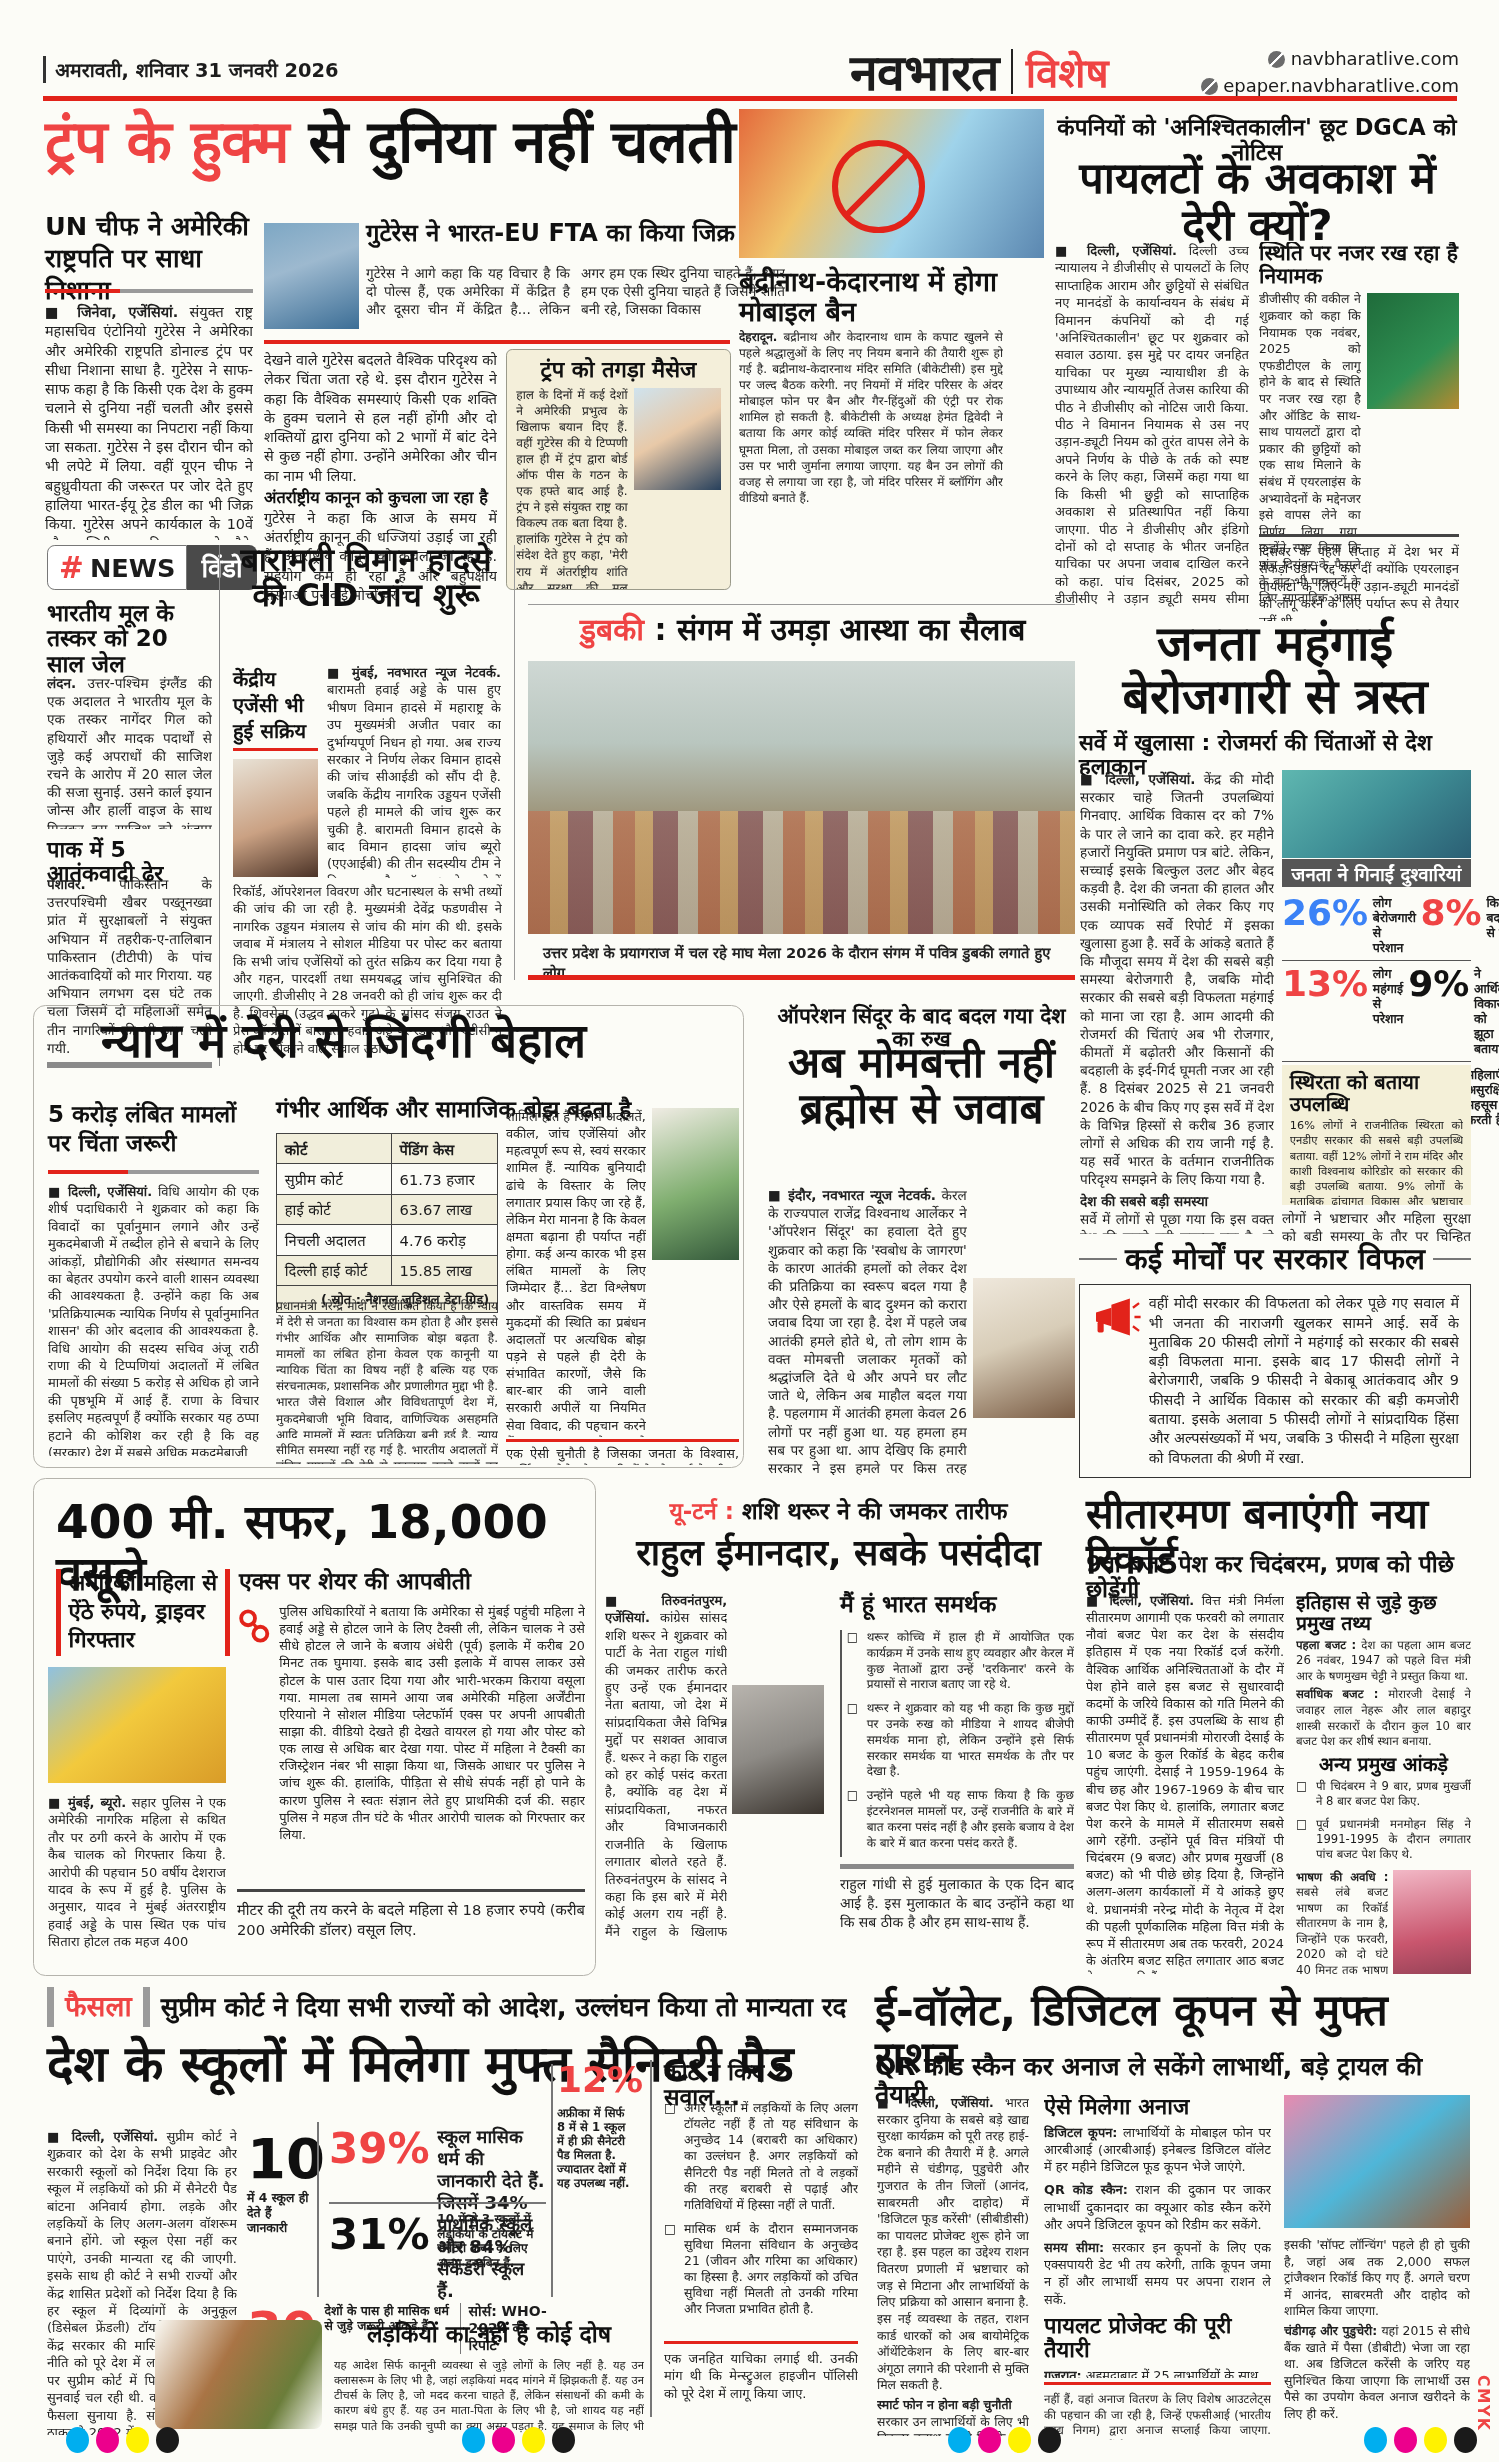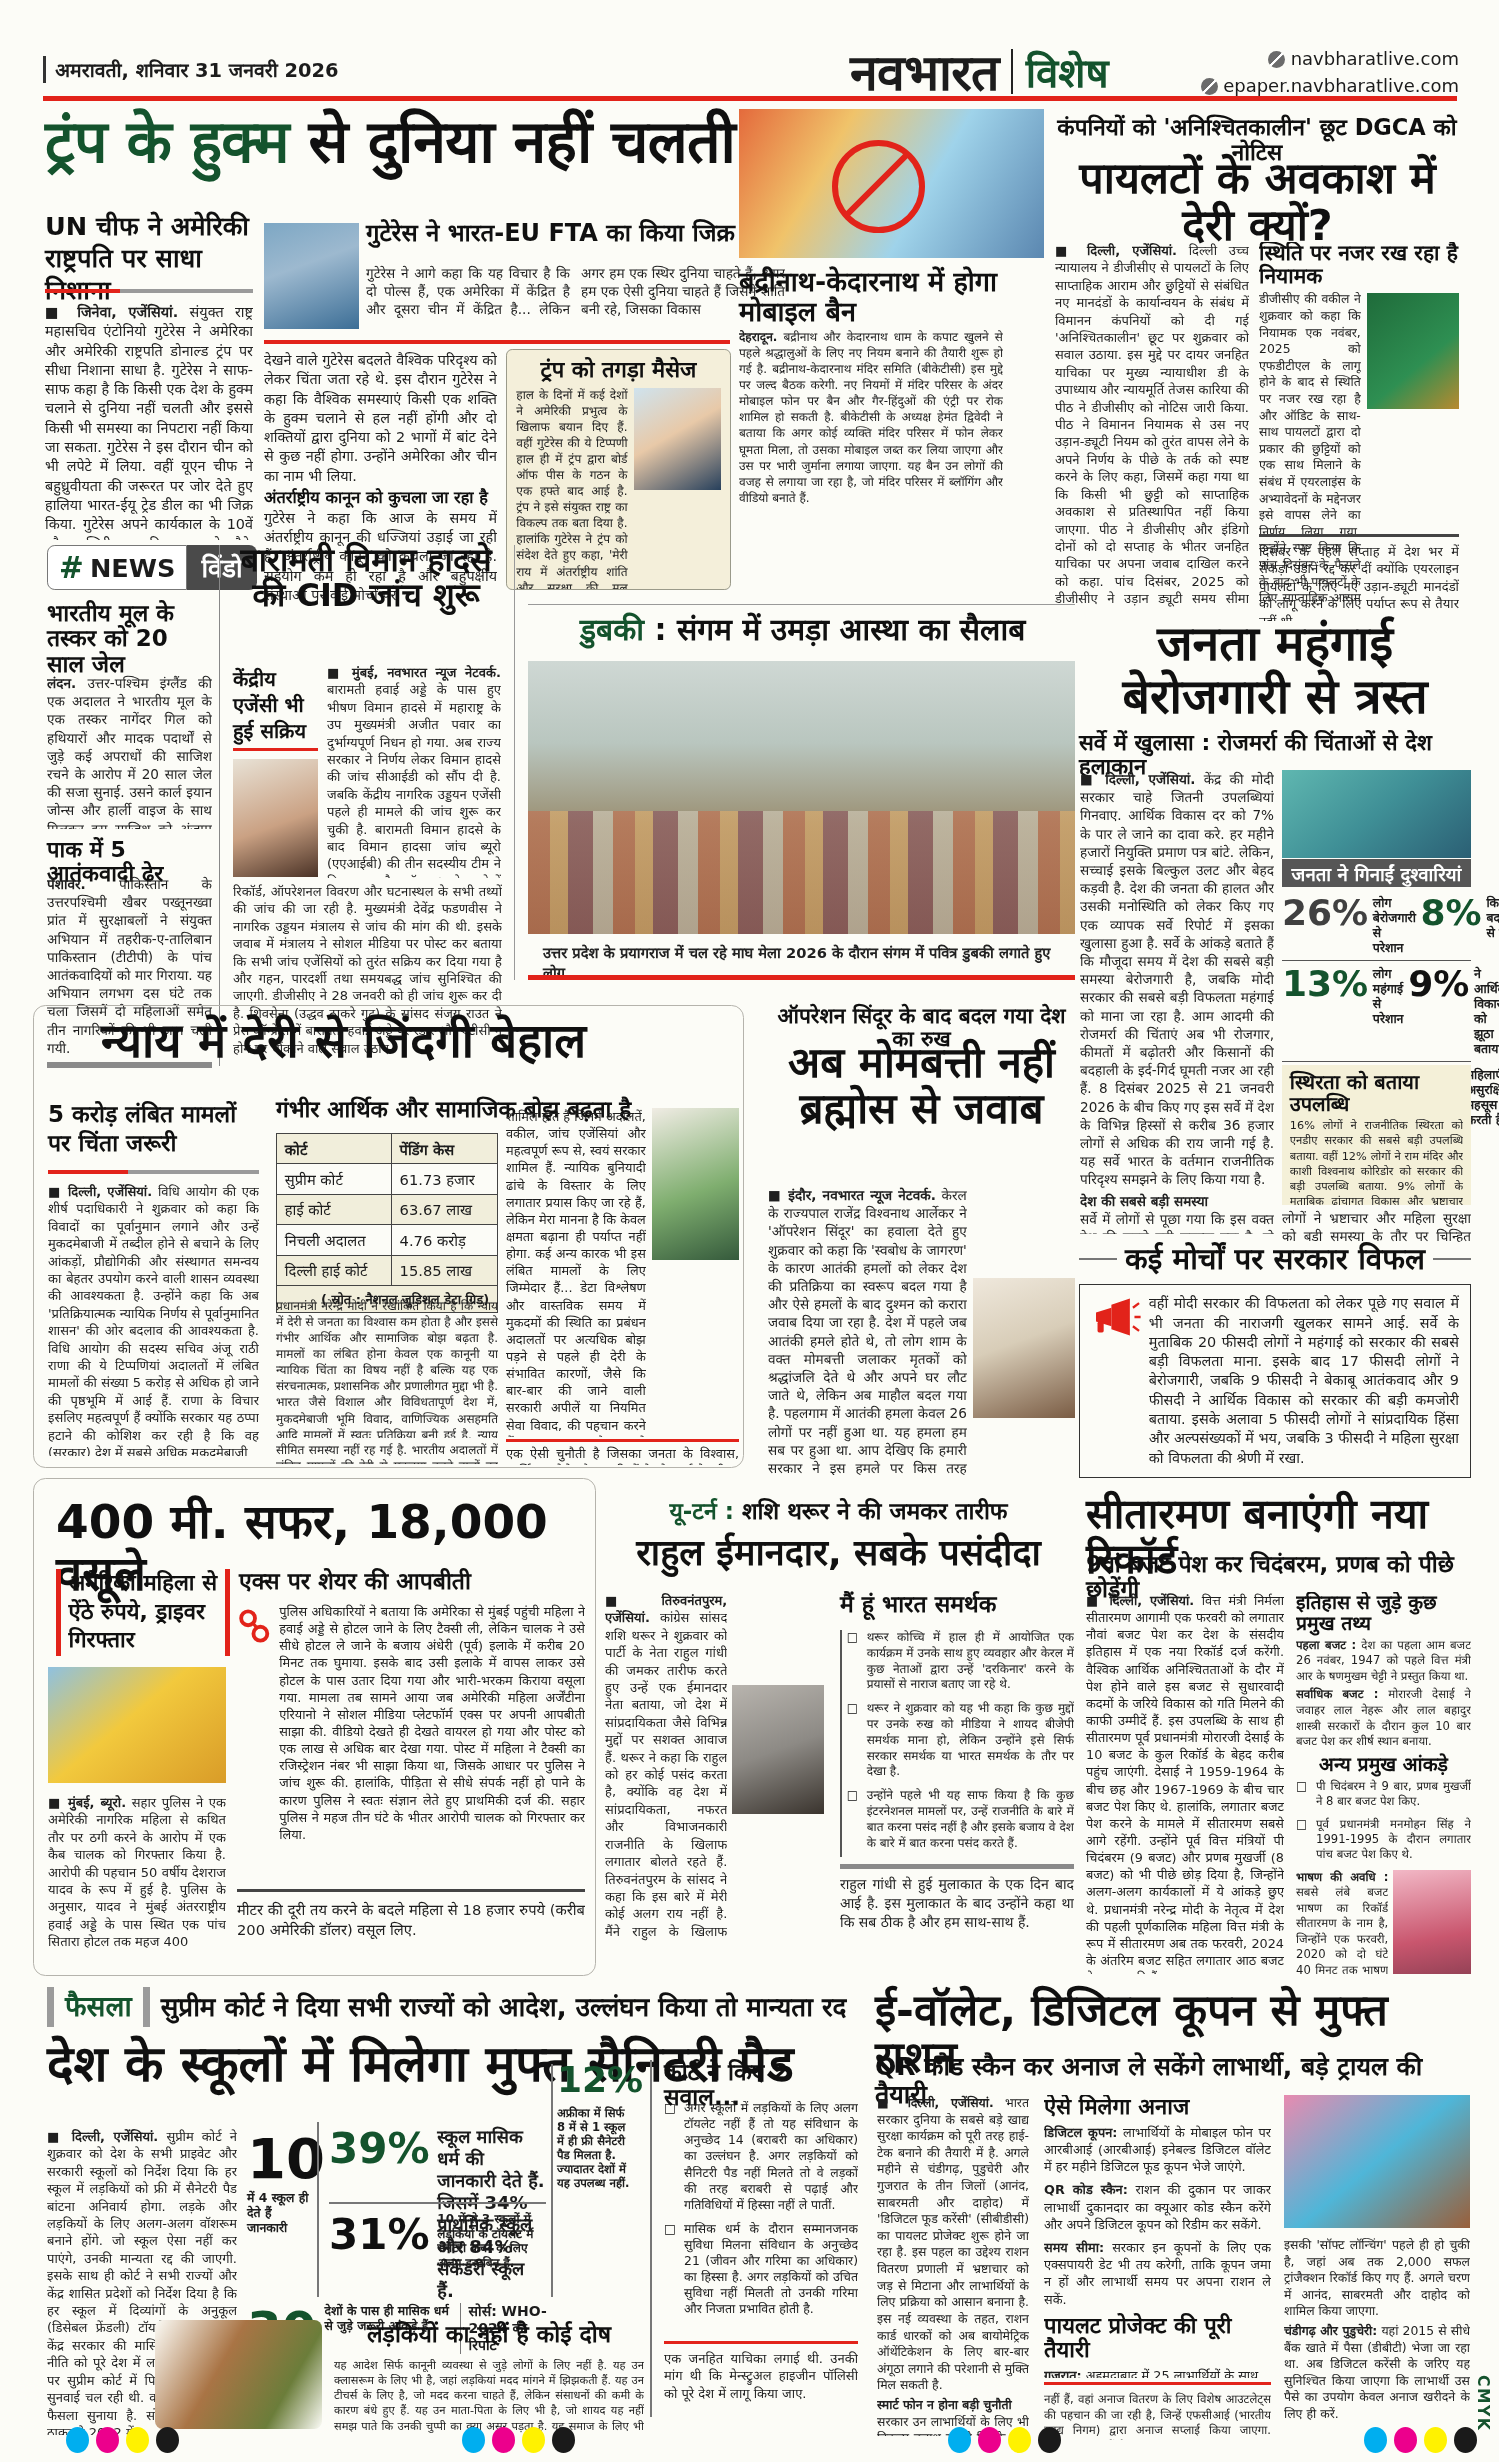--- a/index.html
+++ b/index.html
@@ -1,21 +1,21 @@
 <!DOCTYPE html>
 <html style="font-size:12.4px"><head>
 <meta charset="utf-8">
 <style>
   * { margin:0; padding:0; box-sizing:border-box; }
   html,body { background:#d8d8d2; }
   .page { position:relative; width:1499px; height:2462px; background:#fcfcf7; overflow:hidden;
           font-family:"DejaVu Sans","Liberation Sans",sans-serif; color:#1c1c1c; }
   .abs { position:absolute; }
   .hd { font-weight:800; color:#101010; line-height:1.1; }
-  .red { color:#14532d; }
+  .red { color:#ef4444; }
   .ctr { text-align:center; }
   .bt { font-size:14px; line-height:1.34; text-align:justify; color:#1f1f1f; overflow:hidden; }
   .lead { font-weight:bold; }
   .rule-red { background:#e2231a; }
   .rule-gray { background:#8a8a8a; }
   .ph { background:#c7c3b8; overflow:hidden; }
   .ph-guterres { background:linear-gradient(160deg,#7da7c4 0%,#9db9cf 40%,#3c6e96 100%); }
   .ph-trump { background:linear-gradient(150deg,#cfe3ee 0%,#e8c9a8 45%,#27405c 100%); }
   .ph-temple { background:linear-gradient(120deg,#e46a3c 0%,#f0c36a 30%,#9fd3ea 60%,#5b87b0 100%); }
   .ph-court { background:linear-gradient(140deg,#1f6b3a 0%,#2e8f52 60%,#b88a2f 100%); }
@@ -167,21 +167,21 @@
     <span class="lead">■ दिल्ली, एजेंसियां.</span>
     <span>केंद्र की मोदी सरकार चाहे जितनी उपलब्धियां गिनवाए. आर्थिक विकास दर को 7% के पार ले जाने का दावा करे. हर महीने हजारों नियुक्ति प्रमाण पत्र बांटे. लेकिन, सच्चाई इसके बिल्कुल उलट और बेहद कड़वी है. देश की जनता की हालत और उसकी मनोस्थिति को लेकर किए गए एक व्यापक सर्वे रिपोर्ट में इसका खुलासा हुआ है. सर्वे के आंकड़े बताते हैं कि मौजूदा समय में देश की सबसे बड़ी समस्या बेरोजगारी है, जबकि मोदी सरकार की सबसे बड़ी विफलता महंगाई को माना जा रहा है. आम आदमी की रोजमर्रा की चिंताएं अब भी रोजगार, कीमतों में बढ़ोतरी और किसानों की बदहाली के इर्द-गिर्द घूमती नजर आ रही हैं. 8 दिसंबर 2025 से 21 जनवरी 2026 के बीच किए गए इस सर्वे में देश के विभिन्न हिस्सों से करीब 36 हजार लोगों से अधिक की राय जानी गई है. यह सर्वे भारत के वर्तमान राजनीतिक परिदृश्य समझने के लिए किया गया है.</span>
     <span class="lead" style="display:block;margin-top:3.1px;">देश की सबसे बड़ी समस्या</span>
     <span>सर्वे में लोगों से पूछा गया कि इस वक्त देश की सबसे बड़ी समस्या क्या है, तो 26 फीसदी लोगों ने बेरोजगारी को सबसे ऊपर रखा. इसके बाद 13 फीसदी लोगों ने मूल्य वृद्धि और महंगाई को गंभीर समस्या बताया. वहीं 8 फीसदी लोगों ने किसानों की बदहाली, 6 फीसदी ने पारिवारिक आय और गरीबी, जबकि 5-5 फीसदी</span>
   </div>
   <div class="abs ph ph-crowd" style="left:1282px;top:770px;width:189px;height:88px;"></div>
   <div class="abs" style="left:1282px;top:859px;width:189px;height:28px;background:#565656;color:#fff;display:flex;align-items:center;justify-content:center;font-size:18.6px;font-weight:800;">जनता ने गिनाईं दुश्वारियां</div>
 
   <div class="abs" style="left:1282px;top:890px;width:189px;">
     <div style="display:flex;border-bottom:1.2px solid #555;padding:4.7px 0;gap:4.7px;">
-      <span class="cellv" style="color:#404040;">26%</span>
+      <span class="cellv" style="color:#3b82f6;">26%</span>
       <span class="celll">लोग बेरोजगारी से परेशान</span>
       <span class="cellv red">8%</span>
       <span class="celll">किसान बदहाली से त्रस्त</span>
     </div>
     <div style="display:flex;border-bottom:1.2px solid #555;padding:4.7px 0;gap:4.7px;">
       <span class="cellv red">13%</span>
       <span class="celll">लोग महंगाई से परेशान</span>
       <span class="cellv" style="color:#111;">9%</span>
       <span class="celll">ने आर्थिक विकास को झूठा बताया</span>
     </div>

